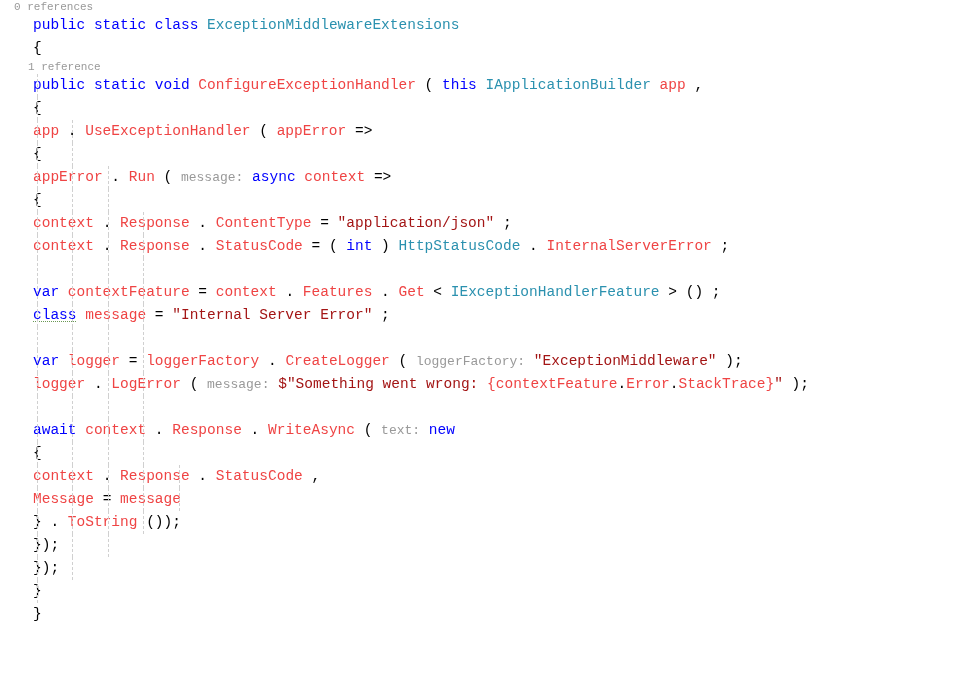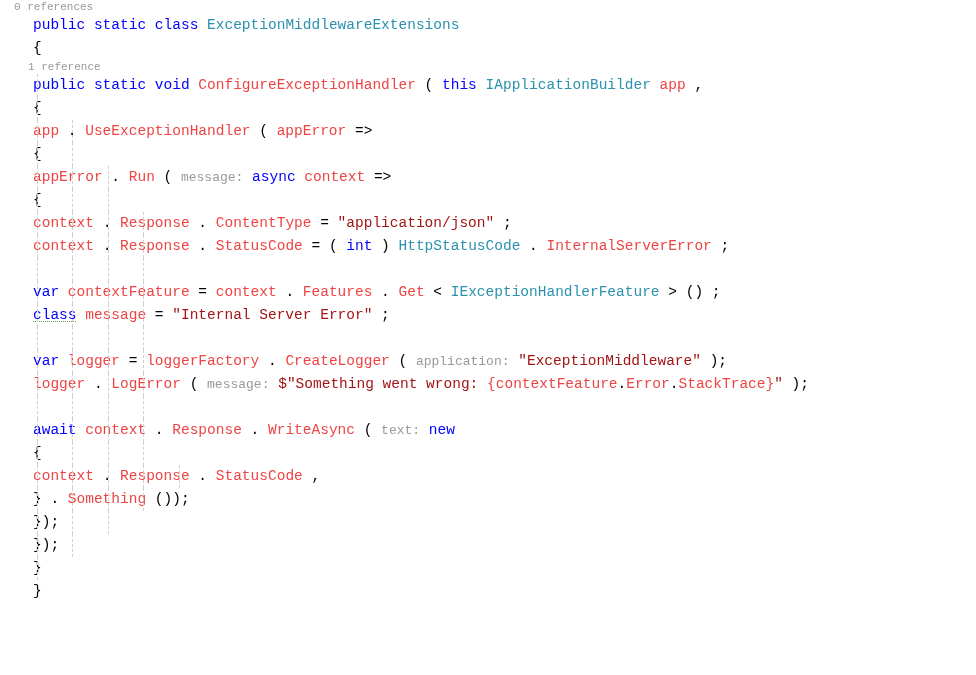--- a/index.html
+++ b/index.html
@@ -253,21 +253,21 @@
     <span class="kw">var</span>
     <span> </span>
     <span class="ident">logger</span>
     <span> </span>
     <span class="op">=</span>
     <span> </span>
     <span class="ident">loggerFactory</span>
     <span class="op">.</span>
     <span class="ident">CreateLogger</span>
     <span class="paren">(</span>
-    <span class="hint">application:</span>
+    <span class="hint">loggerFactory:</span>
     <span> </span>
     <span class="str">"ExceptionMiddleware"</span>
     <span class="paren">);</span>
   </div>
 
   <div class="line content">
     <span class="indent-guide" style="left:18px"></span>
     <span class="indent-guide" style="left:53px"></span>
     <span class="indent-guide" style="left:89px"></span>
     <span class="indent-guide" style="left:124px"></span>
@@ -326,30 +326,43 @@
     <span class="indent-guide" style="left:160px"></span>
     <span>                    </span>
     <span class="ident">context</span>
     <span class="op">.</span>
     <span class="ident">Response</span>
     <span class="op">.</span>
     <span class="ident">StatusCode</span>
     <span class="paren">,</span>
   </div>
 
+  <div class="line content">
+    <span class="indent-guide" style="left:18px"></span>
+    <span class="indent-guide" style="left:53px"></span>
+    <span class="indent-guide" style="left:89px"></span>
+    <span class="indent-guide" style="left:124px"></span>
+    <span class="indent-guide" style="left:160px"></span>
+    <span>                    </span>
+    <span class="ident">Message</span>
+    <span> </span>
+    <span class="op">=</span>
+    <span> </span>
+    <span class="ident">message</span>
+  </div>
 
   <div class="line content">
     <span class="indent-guide" style="left:18px"></span>
     <span class="indent-guide" style="left:53px"></span>
     <span class="indent-guide" style="left:89px"></span>
     <span class="indent-guide" style="left:124px"></span>
     <span>                </span>
     <span class="paren">}</span>
     <span class="op">.</span>
-    <span class="ident">Something</span>
+    <span class="ident">ToString</span>
     <span class="paren">());</span>
   </div>
 
   <div class="line content">
     <span class="indent-guide" style="left:18px"></span>
     <span class="indent-guide" style="left:53px"></span>
     <span class="indent-guide" style="left:89px"></span>
     <span>            </span>
     <span class="paren">});</span>
   </div>

